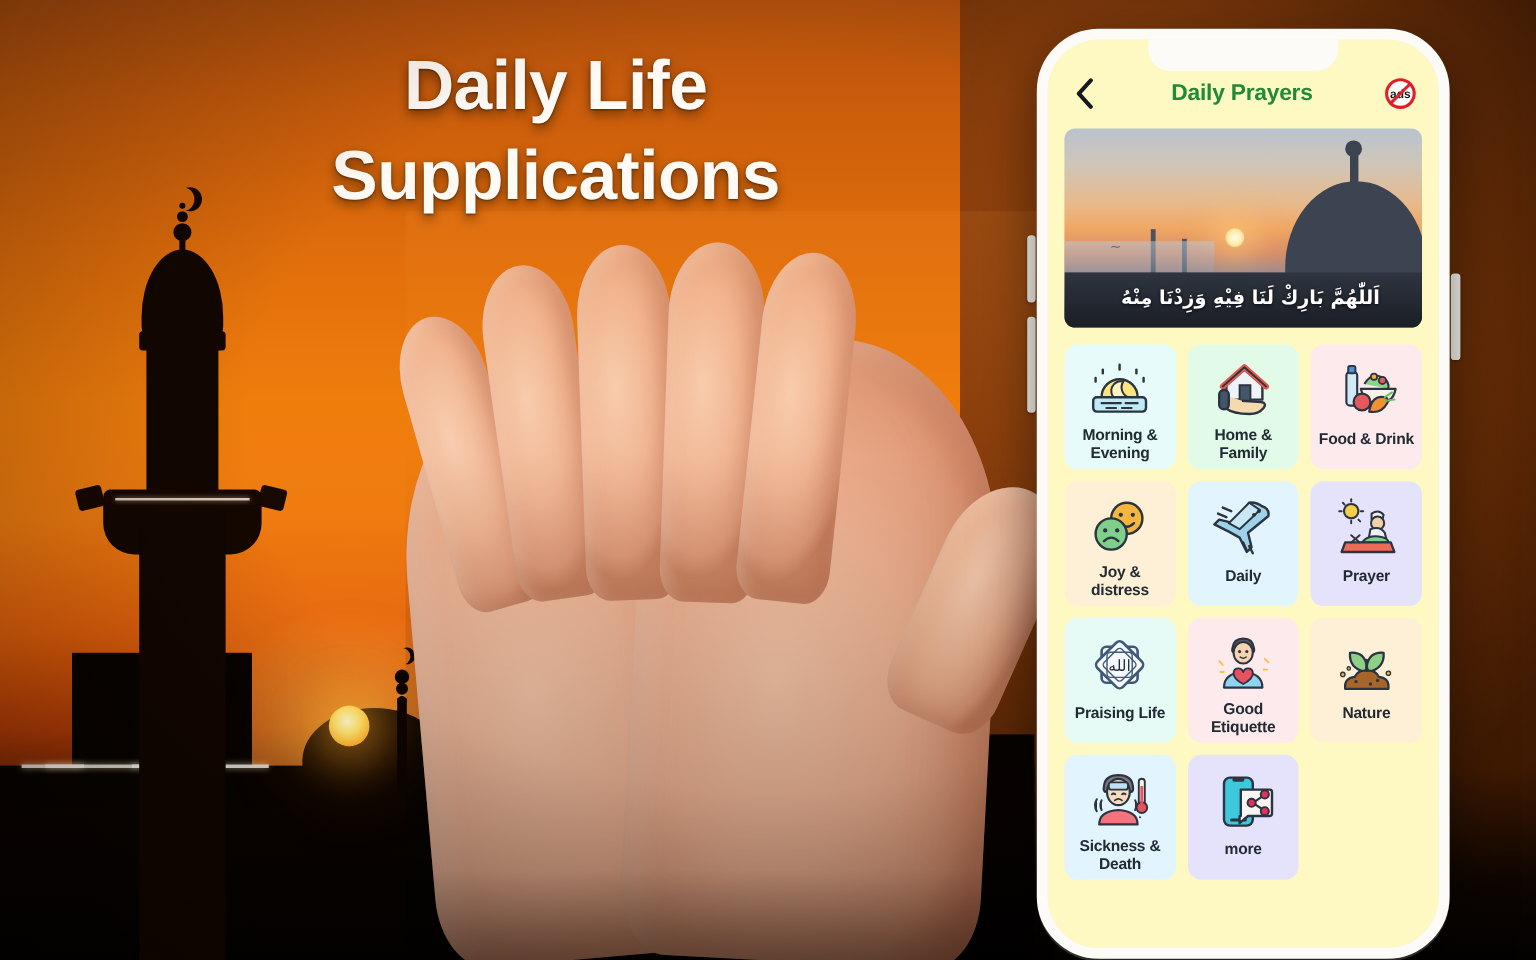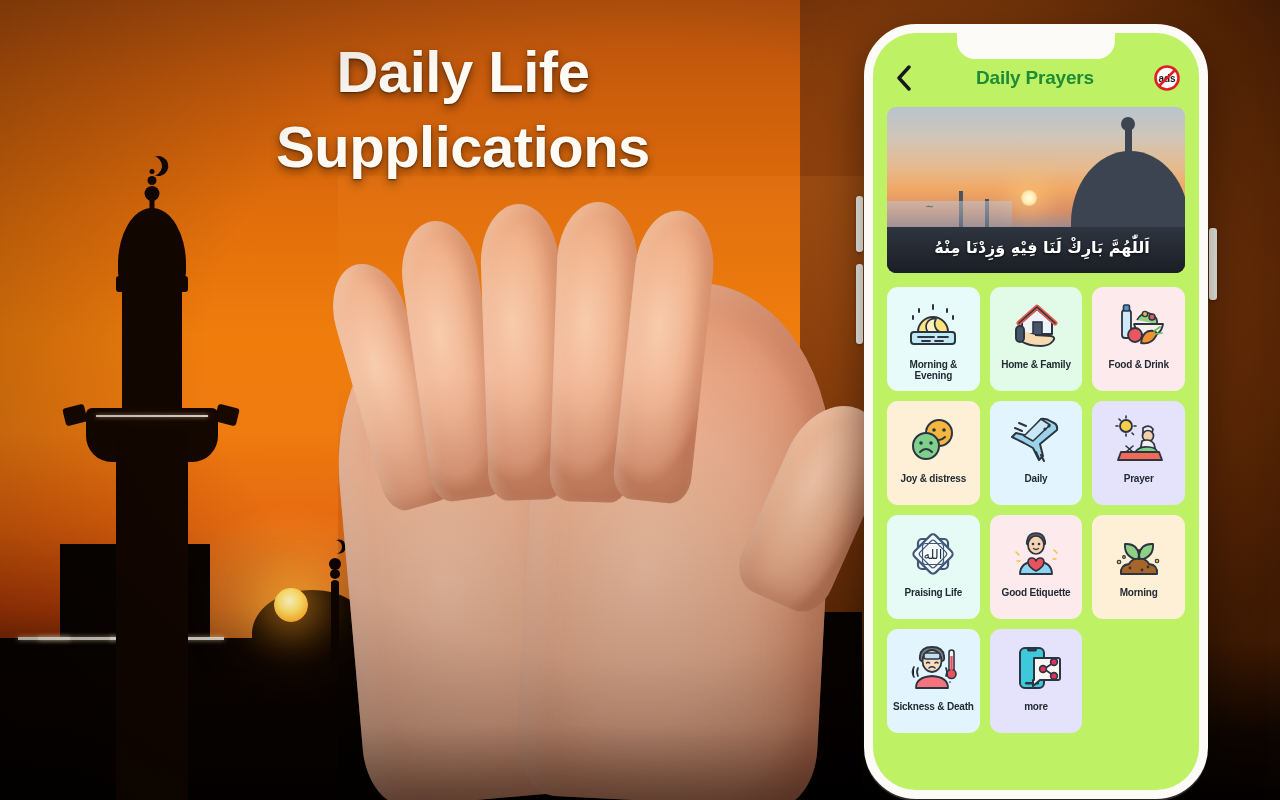--- a/index.html
+++ b/index.html
@@ -234,21 +234,21 @@
   .btn-vol-up, .btn-vol-down, .btn-power {
     position: absolute; background: #fdfaf4; border-radius: 3px;
     box-shadow: 0 1px 3px rgba(0,0,0,.35);
   }
   .btn-vol-up   { left: 2px;   top: 172px; width: 7px; height: 56px; }
   .btn-vol-down { left: 2px;   top: 240px; width: 7px; height: 80px; }
   .btn-power    { left: 355px; top: 204px; width: 8px; height: 72px; }
 
   .screen {
     position: absolute; inset: 0;
-    background: #bef264;
+    background: #fef9c3;
     display: flex; flex-direction: column;
     padding: 0 14px;
   }
 
   
   .app-header {
     height: 72px; flex: 0 0 72px;
     display: flex; align-items: center; justify-content: space-between;
     padding: 18px 4px 0 4px;
   }
@@ -327,21 +327,21 @@
     height: 104px;
     border-radius: 11px;
     display: flex; flex-direction: column;
     align-items: center; justify-content: flex-start;
     padding: 10px 4px 6px 4px;
     cursor: pointer;
   }
   .tile-icon { height: 58px; display:flex; align-items:center; justify-content:flex-end; }
   .tile-label {
     margin-top: 4px;
-    font-size: 10px; font-weight: 700; color: #222b33;
+    font-size: 13px; font-weight: 700; color: #222b33;
     text-align: center; letter-spacing: -0.2px;
     line-height: 1.1;
   }
 </style>
 </head>
 <body>
 
 <div class="scene">
 
   <div class="sky"></div>
@@ -616,21 +616,21 @@
                     <circle cx="31" cy="42" r="1.4"></circle>
                     <circle cx="37" cy="39" r="1.4"></circle>
                   </g>
                 <g fill="#e8b546" stroke="#2b3440" stroke-width="1.1">
                   <circle cx="8" cy="34" r="1.8"></circle>
                     <circle cx="46" cy="33" r="1.8"></circle>
                     <circle cx="13" cy="29" r="1.4"></circle>
                 </g>
               </svg>
             </div>
-            <div class="tile-label">Morning</div>
+            <div class="tile-label">Nature</div>
           </div>
 
           <div class="tile" style="background:#e2f4fd">
             <div class="tile-icon">
               <svg width="56" height="52" viewBox="0 0 56 52" aria-hidden="true">
                 <path d="M15 14 q1 -9 12 -9 q11 0 12 9 q1 5 -2 5 h-20 q-3 0 -2 -5 z" fill="#7d7780" stroke="#2b3440" stroke-width="1.8" stroke-linejoin="round"></path>
                 <ellipse cx="27" cy="19" rx="9.5" ry="11" fill="#f7dcc0" stroke="#2b3440" stroke-width="1.8"></ellipse>
                 <rect x="19" y="11" width="16" height="6" rx="2" fill="#bfe0f2" stroke="#2b3440" stroke-width="1.6"></rect>
                 <g fill="none" stroke="#2b3440" stroke-width="1.5" stroke-linecap="round">
                   <path d="M21.5 21 q1.5 -1.5 3 0"></path>

